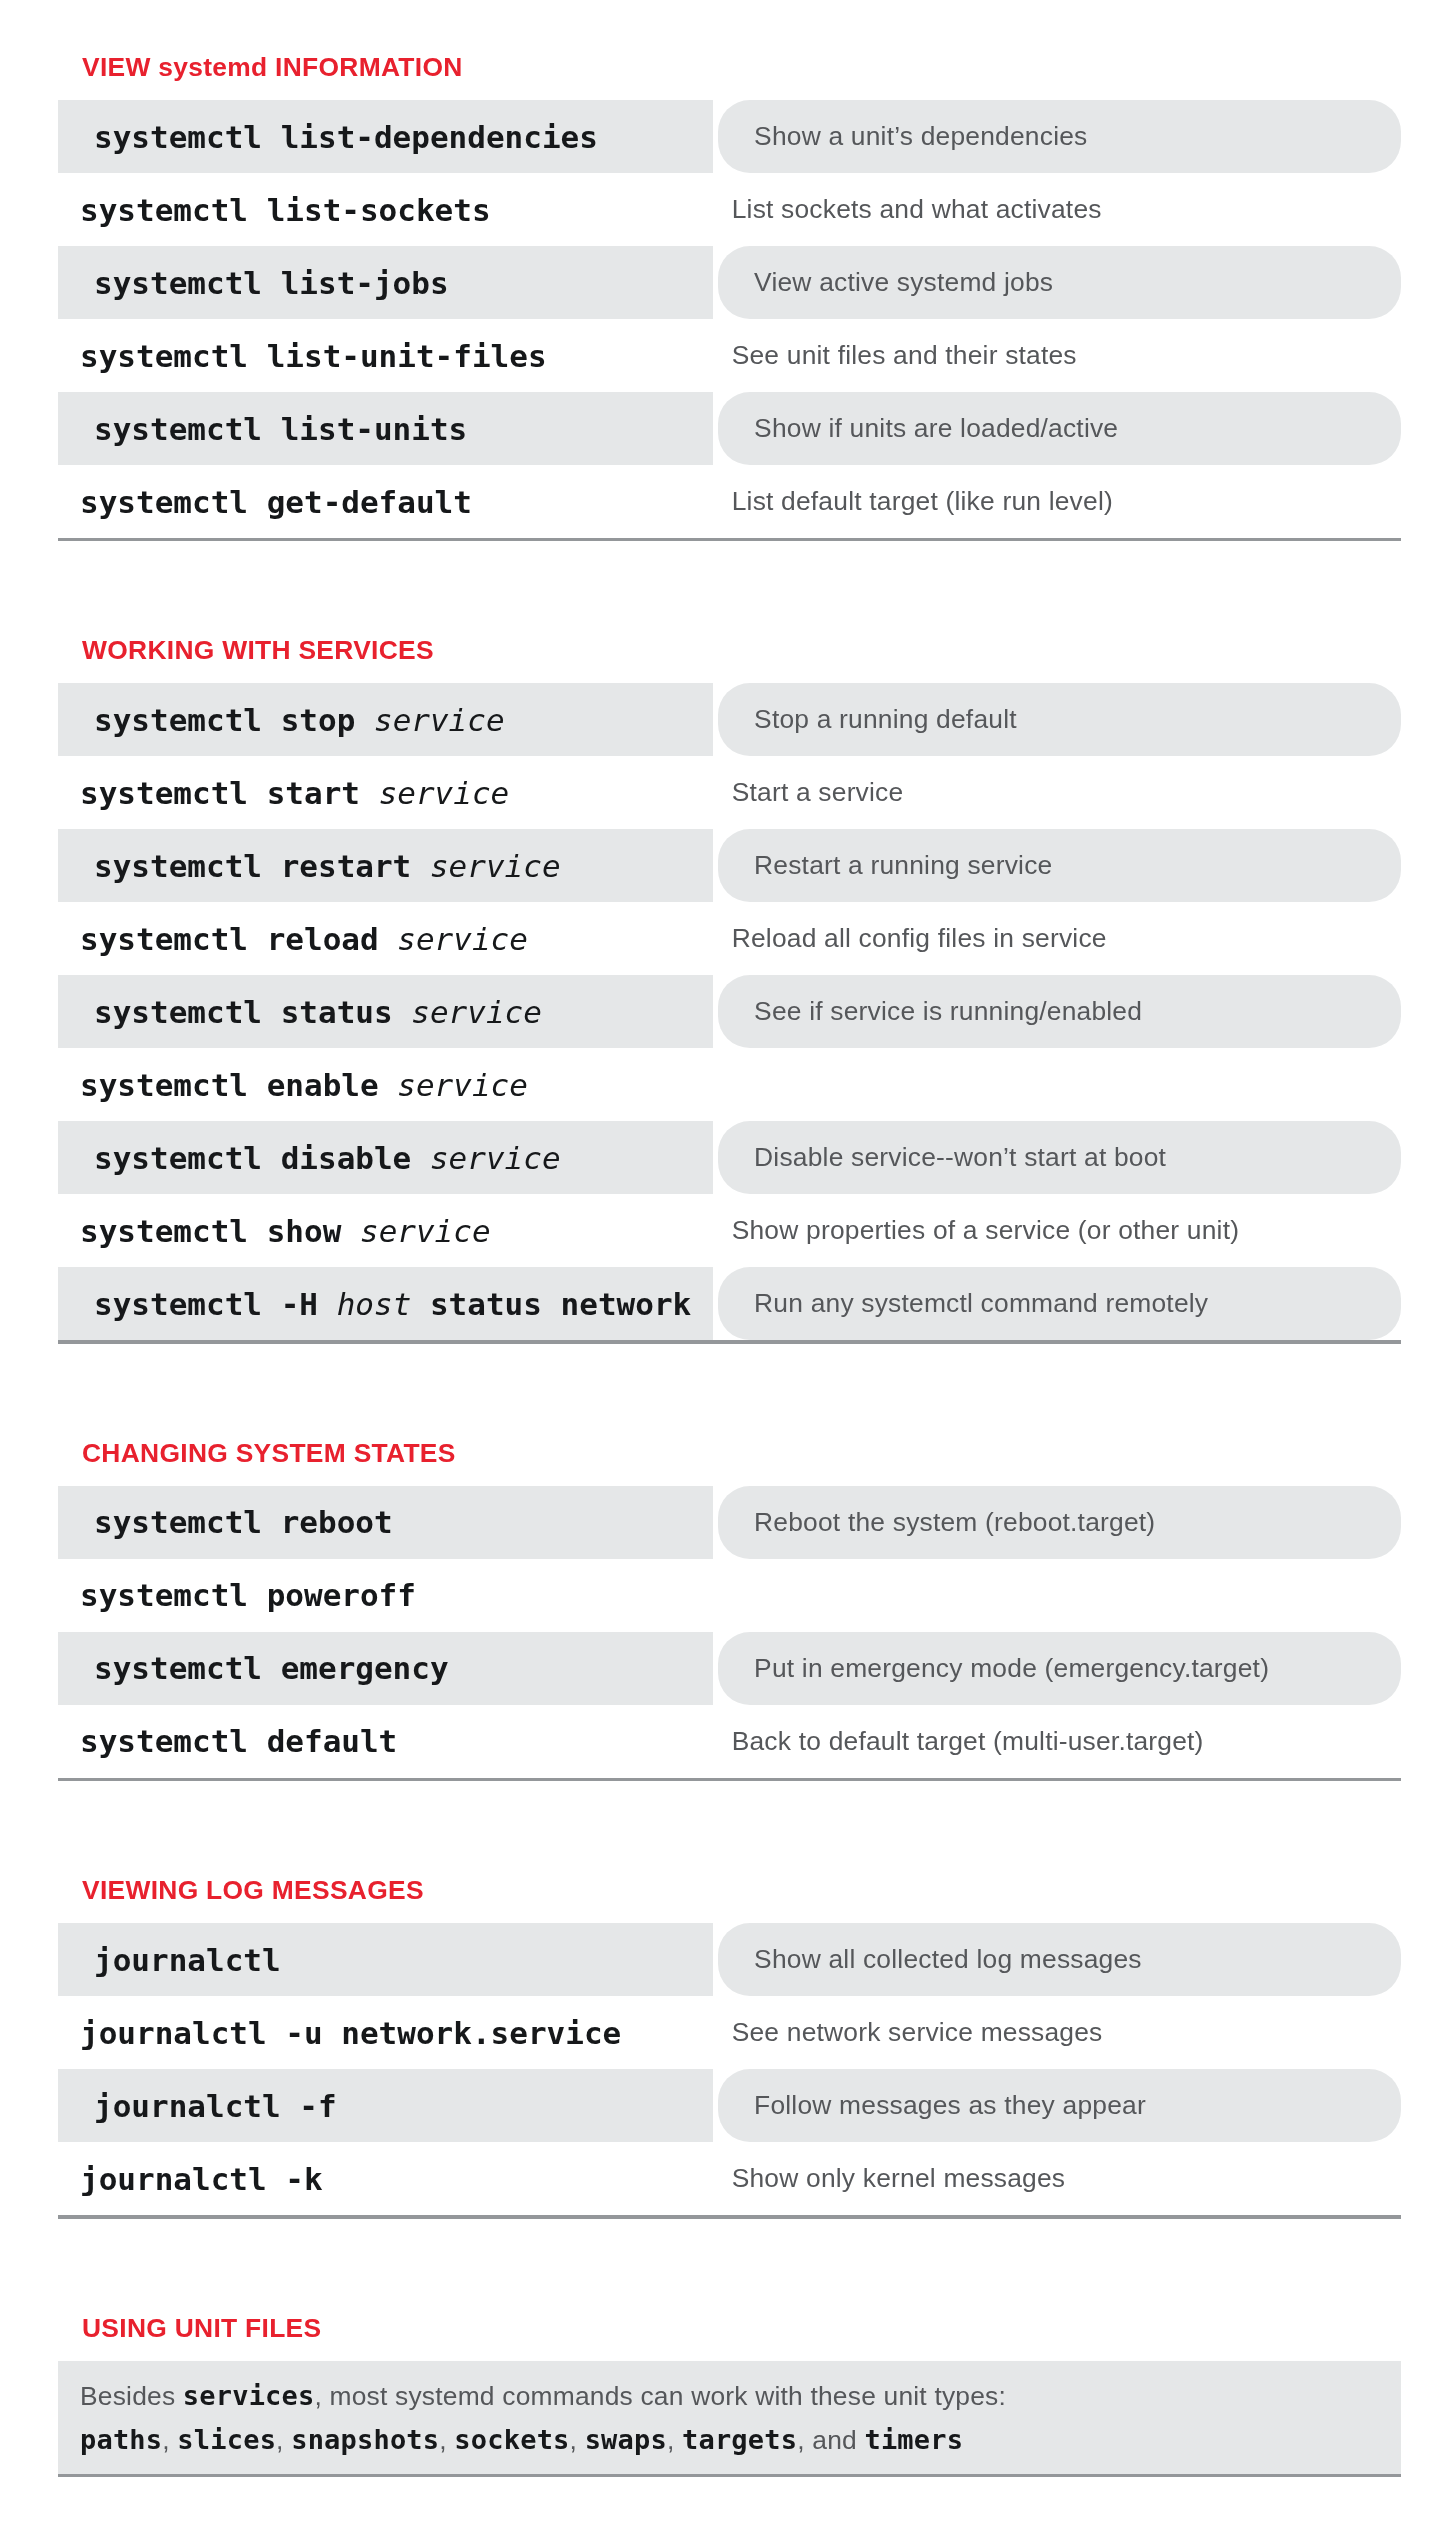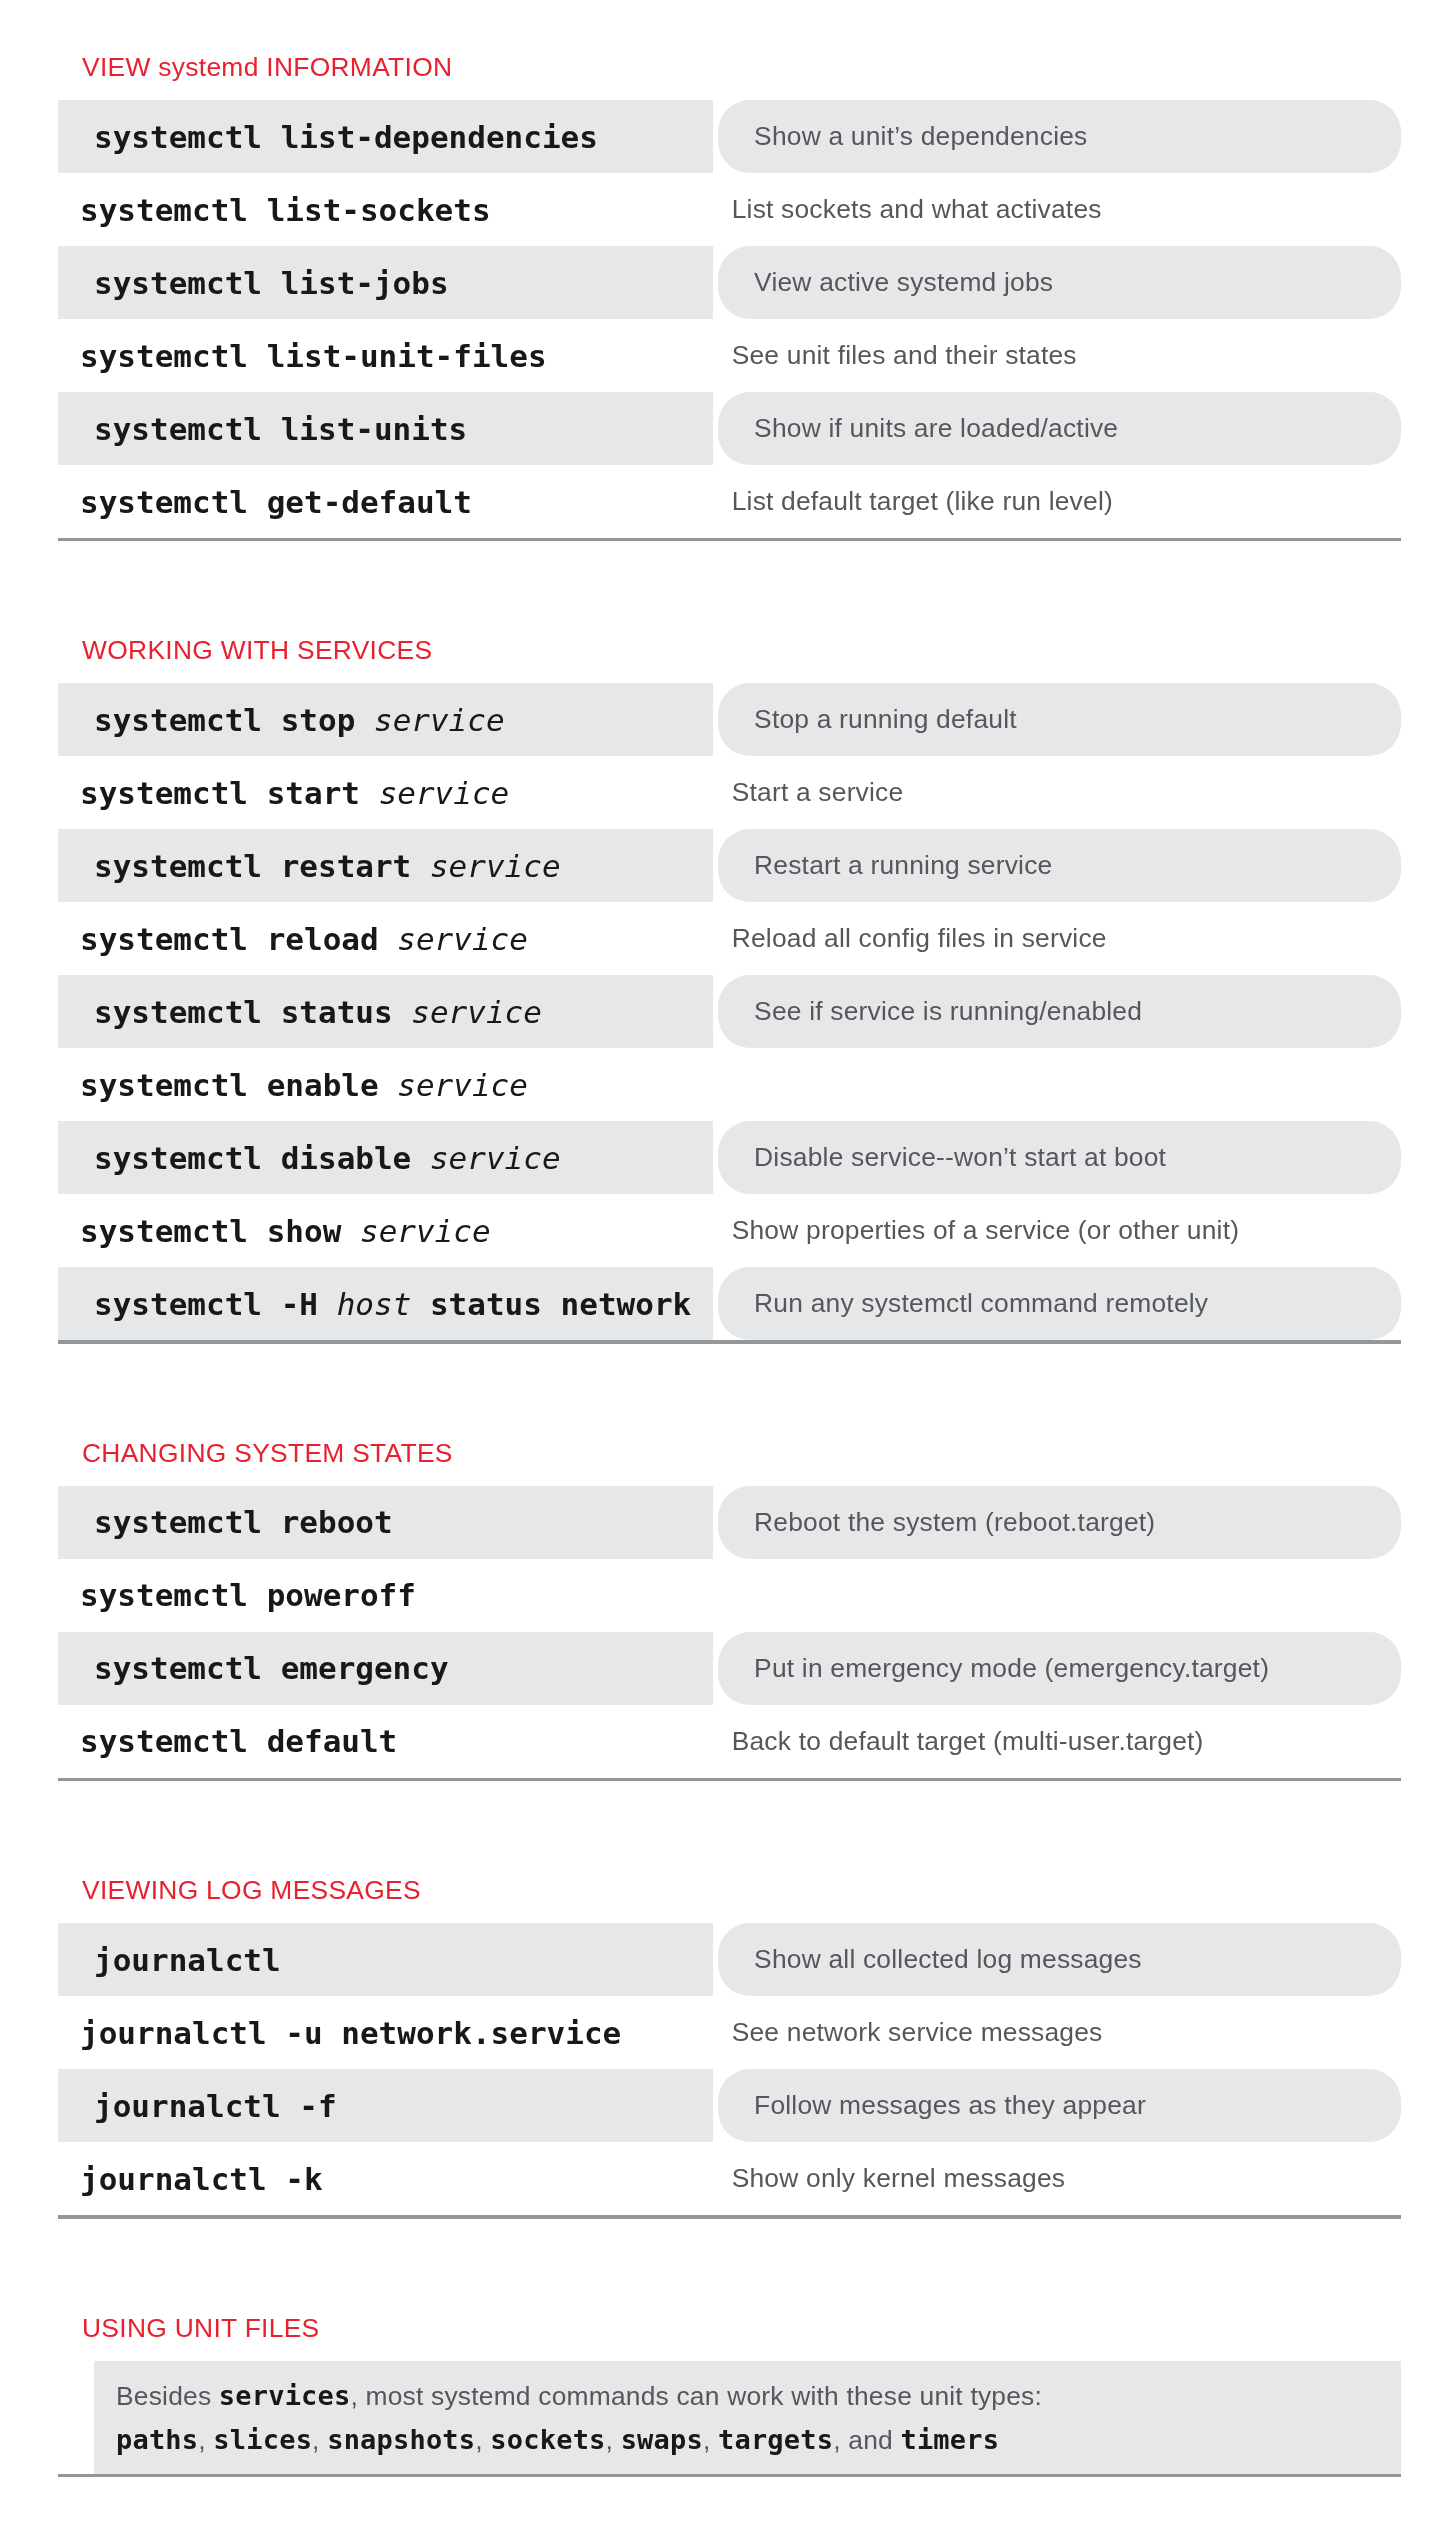--- a/index.html
+++ b/index.html
@@ -7,21 +7,21 @@
     width:1454px; height:2538px; background:#ffffff;
     font-family:"Liberation Sans", sans-serif;
     overflow:hidden;
     --red:#e8212e; --row-bg:#e5e7e8; --cmd:#16181a; --desc:#55575a; --divider:#94979a;
   }
   .sheet { width:1343px; margin-left:58px; }
   .section { margin-top:95px; }
   .section:first-child { margin-top:53px; }
   .section-title {
     margin:0 0 18px 24px;
-    font-size:26.4px; line-height:29px; font-weight:normal; letter-spacing:0.3px;
+    font-size:26.4px; line-height:29px; font-weight:bold; letter-spacing:0.3px;
     color:var(--red);
   }
   .table { width:1343px; }
   .row { display:flex; height:73px; background:#ffffff; }
   .cell { display:flex; align-items:center; box-sizing:border-box; }
   .cell.cmd {
     width:655px; padding-left:22px; margin-right:5.1px;
     font-family:"DejaVu Sans Mono", monospace;
     font-size:31px; color:var(--cmd); white-space:pre;
   }
@@ -29,21 +29,21 @@
     flex:1; padding-left:13.6px; padding-right:6.8px;
     font-size:26.4px; color:var(--desc); letter-spacing:0.2px;border-radius:32px;
   }
   .row.alt .cell { background:var(--row-bg);padding-left:36px; }
   .seg-b { font-weight:bold; }
   .seg-i { font-style:italic; font-weight:normal; }
   .divider { height:3.4px; background:var(--divider); }
   .note-box {
     box-sizing:border-box; height:113px; background:var(--row-bg);
     padding:13.6px 17px 0 22px;
-    font-size:26.4px; line-height:44px; color:var(--desc); letter-spacing:0.2px;margin-left:36px;
+    font-size:26.4px; line-height:44px; color:var(--desc); letter-spacing:0.2px;
   }
   .note-line { white-space:pre-wrap; }
   .note-box .seg-m {
     font-family:"DejaVu Sans Mono", monospace;
     font-weight:bold; color:var(--cmd); font-size:27px;
   }
 </style>
 </head>
 <body style="--red: #e8212e; --row-bg: #e5e7e8; --cmd: #16181a; --desc: #55575a; --divider: #94979a; background: rgb(255, 255, 255);">
 

